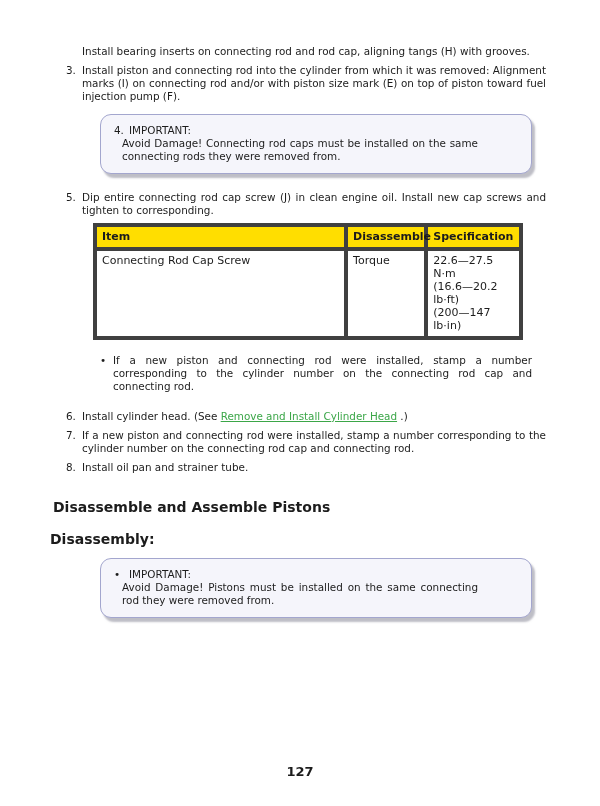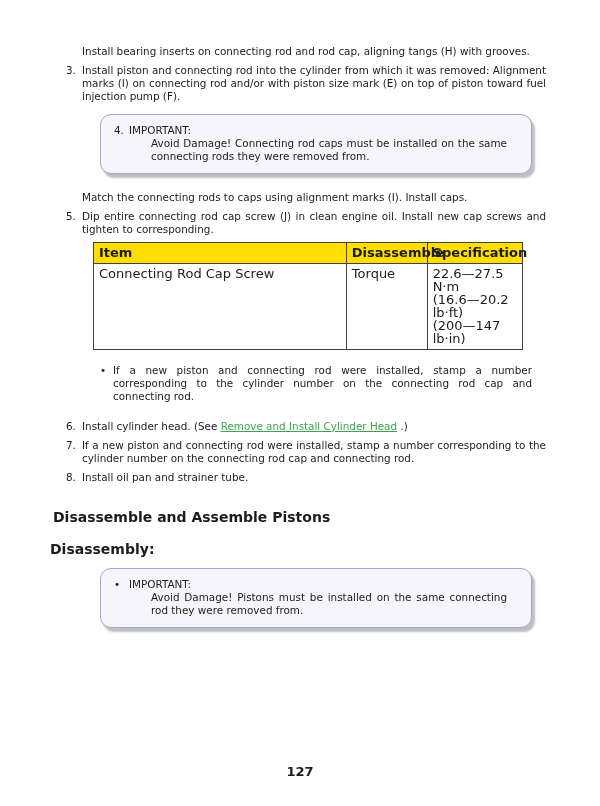--- a/index.html
+++ b/index.html
@@ -27,34 +27,34 @@
     margin: 11px 0 17px 34px;
     background: #f5f5fb;
     border: 1px solid #a3a6ce;
     border-radius: 11px;
     padding: 9px 14px 10px 13px;
     box-shadow: 3px 4px 2px rgba(146,146,160,0.6);
   }
   .callout .head { display: flex; }
   .callout .marker { flex: 0 0 15px; }
   .callout .label { flex: 1; }
-  .callout .body { margin-left: 37px; width: 356px; text-align: justify; }
+  .callout .body { margin-left: 8px; width: 356px; text-align: justify; }
 
   table.spec {
     border-collapse: collapse;
     width: 430px;
     margin: 2px 0 14px 27px;
     table-layout: fixed;
   }
   table.spec th, table.spec td {
-    border: 1px solid #404040;
+    border: 4px solid #404040;
     padding: 3px 5px 4px 5px;
     text-align: left;
     vertical-align: top;
-    font-size: 13px;
+    font-size: 11px;
     line-height: 13px;
   }
   table.spec th { background: #ffde00; font-weight: bold; }
   .col-item { width: 244px; }
   .col-meas { width: 78px; }
   .col-spec { width: 92px; }
   .spec-line { display: block; }
 
   .bullet-note { display: flex; margin: 14px 0 17px 34px; width: 432px; }
   .bullet-note .marker { flex: 0 0 13px; }
@@ -88,21 +88,20 @@
   </div>
 
   <div class="callout">
     <div class="head">
       <span class="marker">4.</span>
       <span class="label">IMPORTANT:</span>
     </div>
     <div class="body">Avoid Damage! Connecting rod caps must be installed on the same connecting rods they were removed from.</div>
   </div>
 
-  <p class="para">Match the connecting rods to caps using alignment marks (I). Install caps.</p>
 
   <div class="step">
     <span class="num">5.</span>
     <div class="txt">Dip entire connecting rod cap screw (J) in clean engine oil. Install new cap screws and tighten to corresponding.</div>
   </div>
 
   <table class="spec">
     <colgroup>
         <col class="col-item">
         <col class="col-meas">

